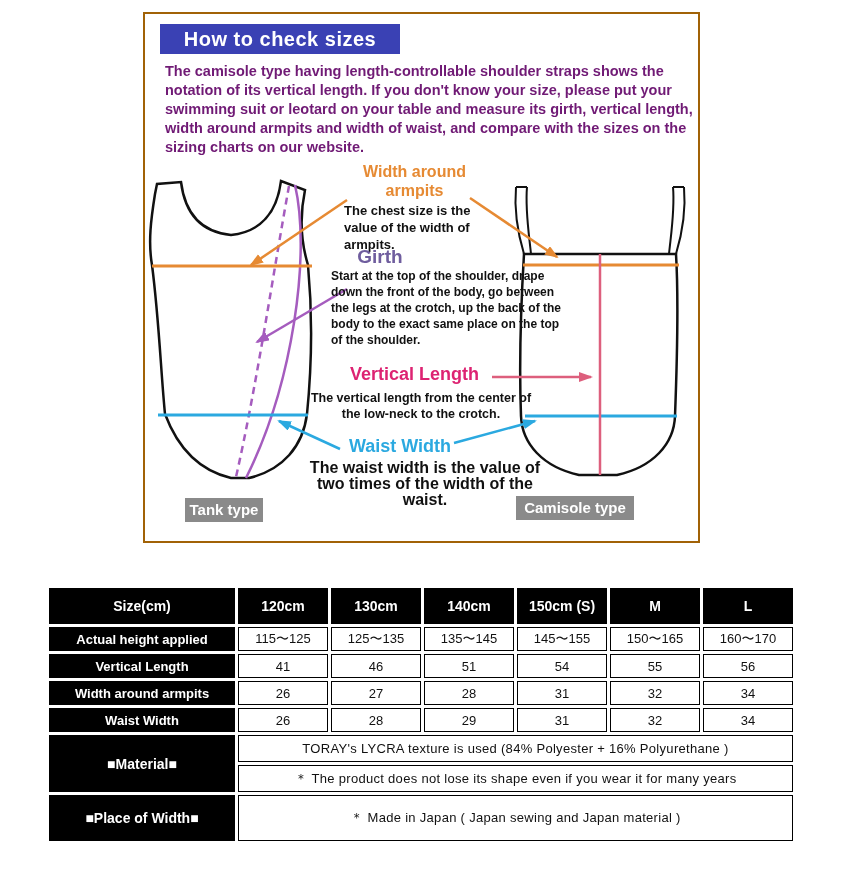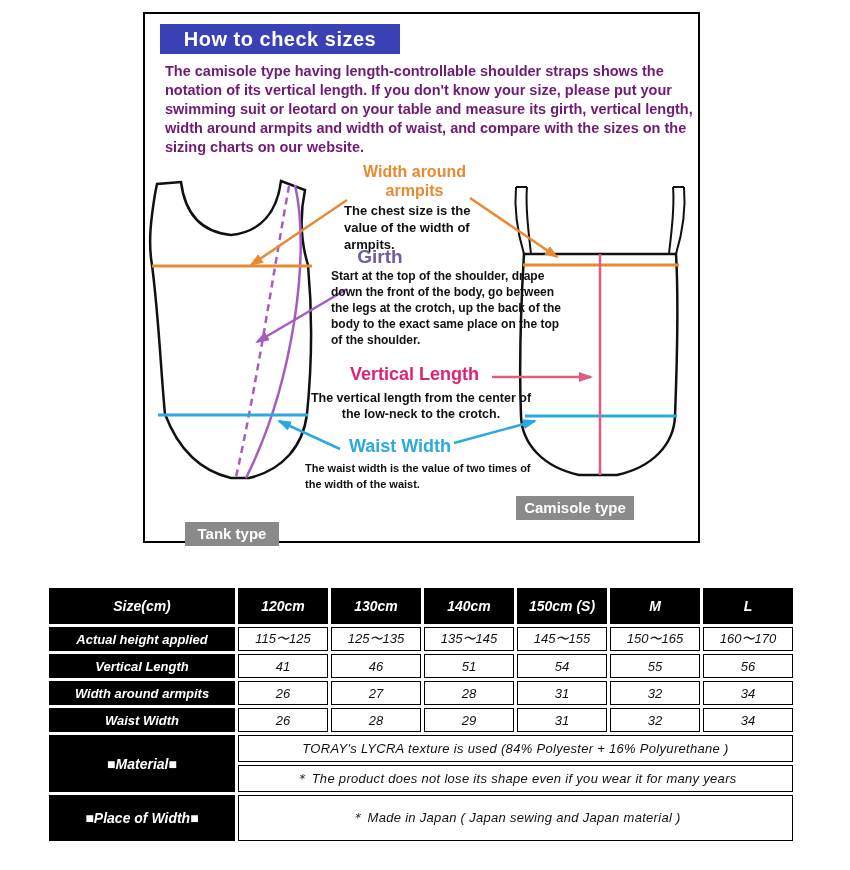--- a/index.html
+++ b/index.html
@@ -1,50 +1,50 @@
 <!DOCTYPE html>
 <html><head>
 <meta charset="utf-8">
 <style>
   html,body{margin:0;padding:0;background:#fff;}
   body{font-family:"Liberation Sans","DejaVu Sans",sans-serif;-webkit-font-smoothing:antialiased;}
   .page{position:relative;width:850px;height:870px;background:#fff;overflow:hidden;}
 
   
   .guide-box{position:absolute;left:143px;top:12px;width:553px;height:527px;
-             border:2px solid #000000;background:#fff;}
+             border:2px solid #a16207;background:#fff;}
   .title-banner{position:absolute;left:15px;top:10px;width:240px;height:30px;
                 background:#3a41b4;color:#fff;font-size:20px;font-weight:bold;
                 line-height:30px;text-align:center;letter-spacing:.5px;}
   .intro{position:absolute;left:20px;top:48px;width:532px;margin:0;
          font-size:14.5px;font-weight:bold;line-height:19px;color:#701a75;}
 
   .diagram-svg{position:absolute;left:0;top:0;pointer-events:none;}
 
   .ann{position:absolute;margin:0;}
   .ann-head{font-weight:bold;text-align:center;}
   .head-armpits{left:202px;top:148px;width:135px;font-size:16px;line-height:19px;color:#e68a33;}
   .head-girth{left:180px;top:233px;width:110px;font-size:19px;line-height:20px;color:#6f5d9e;}
   .head-vertical{left:202px;top:350px;width:135px;font-size:18px;line-height:20px;color:#dd2372;}
   .head-waist{left:190px;top:422px;width:130px;font-size:18px;line-height:20px;color:#2ba9e0;}
 
   .ann-desc{font-weight:bold;color:#111;}
   .desc-armpits{left:199px;top:188px;width:158px;font-size:13px;line-height:17px;text-align:left;}
   .desc-girth{left:186px;top:254px;width:232px;font-size:12px;line-height:16px;text-align:left;}
   .desc-vertical{left:156px;top:376px;width:240px;font-size:12.5px;line-height:16px;text-align:center;}
-  .desc-waist{left:160px;top:446px;width:240px;font-size:11px;line-height:16px;text-align:left;}
+  .desc-waist{left:160px;top:446px;width:240px;font-size:16px;line-height:16px;text-align:center;}
 
   .type-label{position:absolute;background:#8a8a8a;color:#fff;font-weight:bold;
               font-size:15px;line-height:24px;height:24px;text-align:center;}
-  .label-tank{left:40px;top:508px;width:94px;}
+  .label-tank{left:40px;top:484px;width:78px;}
   .label-camisole{left:371px;top:482px;width:118px;}
 
   
   .size-table{position:absolute;left:46px;top:585px;border-collapse:separate;
-              border-spacing:3px;background:#fff;font-style:italic;}
+              border-spacing:3px;background:#fff;}
   .size-table th,.size-table td{padding:0;}
   .size-table th{background:#000;color:#fff;font-weight:bold;font-size:14px;
                  text-align:center;height:36px;}
   .size-table th.row-lbl{font-size:13px;height:22px;}
   .size-table td{border:1px solid #000;background:#fff;color:#111;font-size:13px;
                  text-align:center;height:22px;}
   .col-lbl{width:186px;}
   .col-size{width:90px;}
   .size-table td.txt{text-align:center;padding:2px 8px;height:21px;letter-spacing:.3px;}
   .size-table th.tall{height:46px;}

